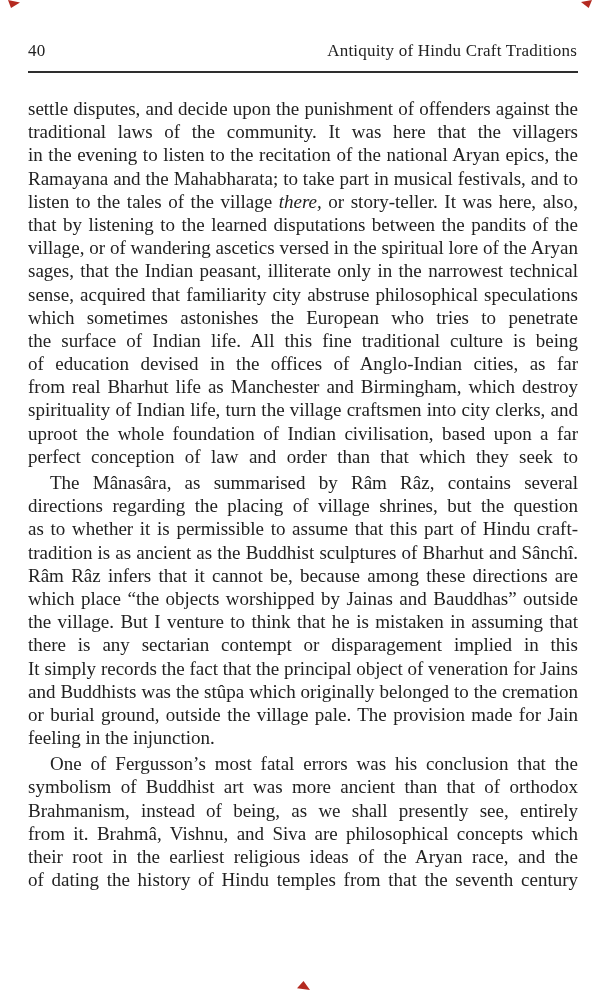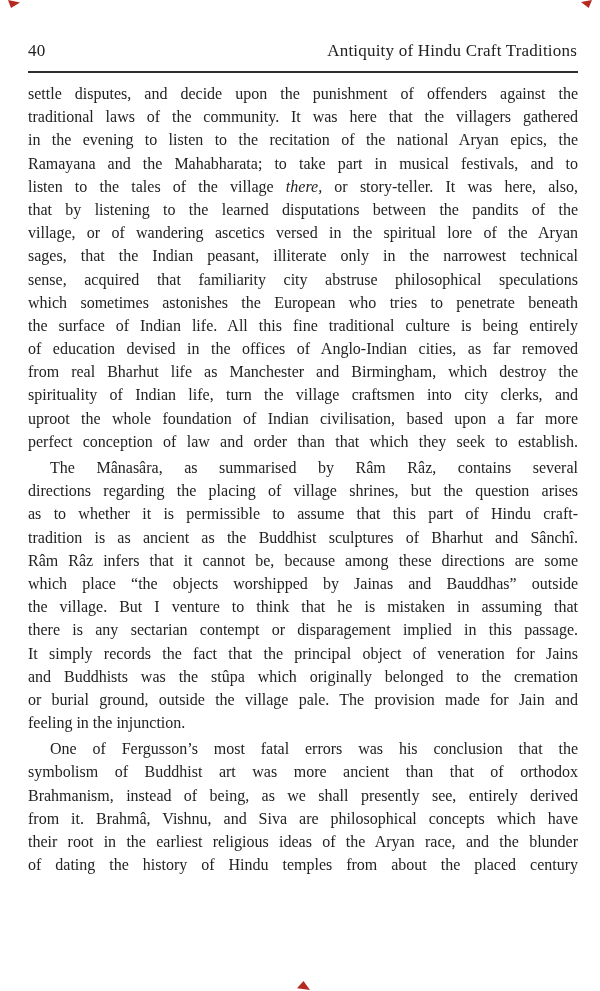--- a/index.html
+++ b/index.html
@@ -14,22 +14,22 @@
     display:flex;justify-content:space-between;align-items:baseline;
     font-size:17px;line-height:18px;
   }
   .page-number{letter-spacing:0.3px;}
   .running-title{letter-spacing:0.2px;}
   .header-rule{
     position:absolute;top:71px;left:28px;width:550px;height:2px;
     background:#2e2e2e;
   }
   .page-body{
-    position:absolute;top:82px;left:28px;width:550px;
-    font-size:16px;line-height:23.2px;
+    position:absolute;top:97px;left:28px;width:550px;
+    font-size:19px;line-height:23.2px;
   }
   .paragraph{margin:0;}
   .paragraph + .paragraph{margin-top:3px;}
   .line{
     text-align:justify;
     text-align-last:justify;
     overflow:hidden;white-space:normal;
     height:23.2px;
   }
   .line.indent{text-indent:22px;}
@@ -88,17 +88,17 @@
         <div class="line">and Buddhists was the stûpa which originally belonged to the cremation</div>
         <div class="line">or burial ground, outside the village pale. The provision made for Jain and</div>
         <div class="line end">feeling in the injunction.</div>
       </div>
       <div class="paragraph">
         <div class="line indent">One of Fergusson’s most fatal errors was his conclusion that the</div>
         <div class="line">symbolism of Buddhist art was more ancient than that of orthodox</div>
         <div class="line">Brahmanism, instead of being, as we shall presently see, entirely derived</div>
         <div class="line">from it. Brahmâ, Vishnu, and Siva are philosophical concepts which have</div>
         <div class="line">their root in the earliest religious ideas of the Aryan race, and the blunder</div>
-        <div class="line">of dating the history of Hindu temples from about the placed century</div>
+        <div class="line">of dating the history of Hindu temples from that the seventh century</div>
       </div>
     </div>
 
 </div>
 
 </body></html>

